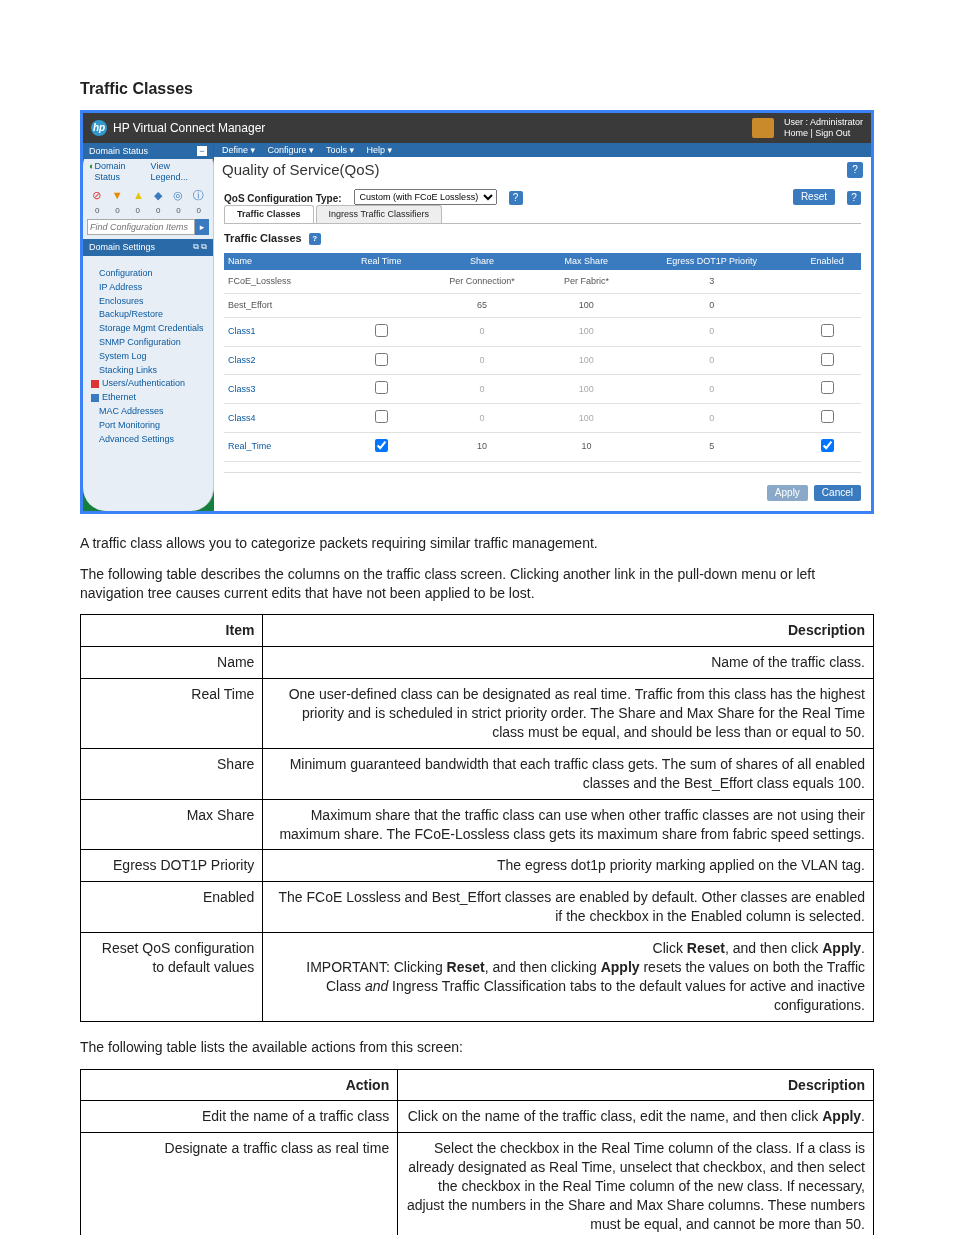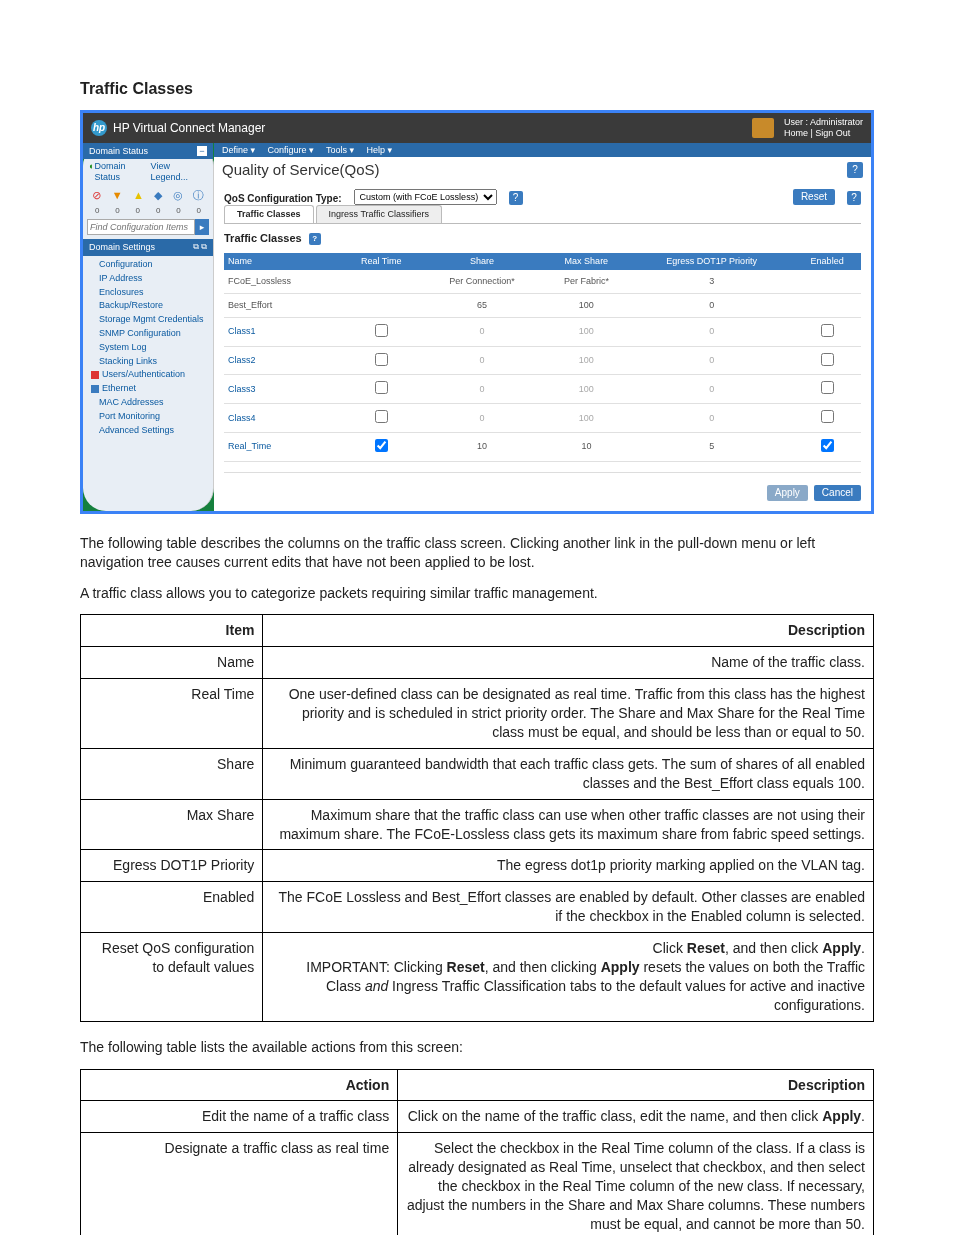--- a/index.html
+++ b/index.html
@@ -128,21 +128,21 @@
   }
   .ss-find .go {
     width: 14px;
     background: #3a7bbf;
     color: #fff;
     text-align: center;
     font-size: 9px;
     line-height: 16px;
   }
   .ss-tree {
-    padding: 2px 0 6px 0;
+    padding: 11px 0 6px 0;
   }
   .ss-tree-item {
     padding: 1.5px 6px 1.5px 16px;
     color: #0b5aa0;
     white-space: nowrap;
     overflow: hidden;
     text-overflow: ellipsis;
   }
   .ss-tree-item.top {
     padding-left: 8px;
@@ -483,22 +483,22 @@
           <hr style="margin-top:10px;border:none;border-top:1px solid #ddd;">
           <div class="ss-actions">
             <span class="ss-btn muted">Apply</span>
             <span class="ss-btn">Cancel</span>
           </div>
         </div>
       </div>
     </div>
   </div>
 
+  <p class="body-text">A traffic class allows you to categorize packets requiring similar traffic management.</p>
   <p class="body-text">The following table describes the columns on the traffic class screen. Clicking another link in the pull-down menu or left navigation tree causes current edits that have not been applied to be lost.</p>
-  <p class="body-text">A traffic class allows you to categorize packets requiring similar traffic management.</p>
 
   <table class="doc-table">
     <thead>
       <tr>
         <th style="width:23%;">Item</th>
         <th>Description</th>
       </tr>
     </thead>
     <tbody id="desc-table-body">
         <tr>

